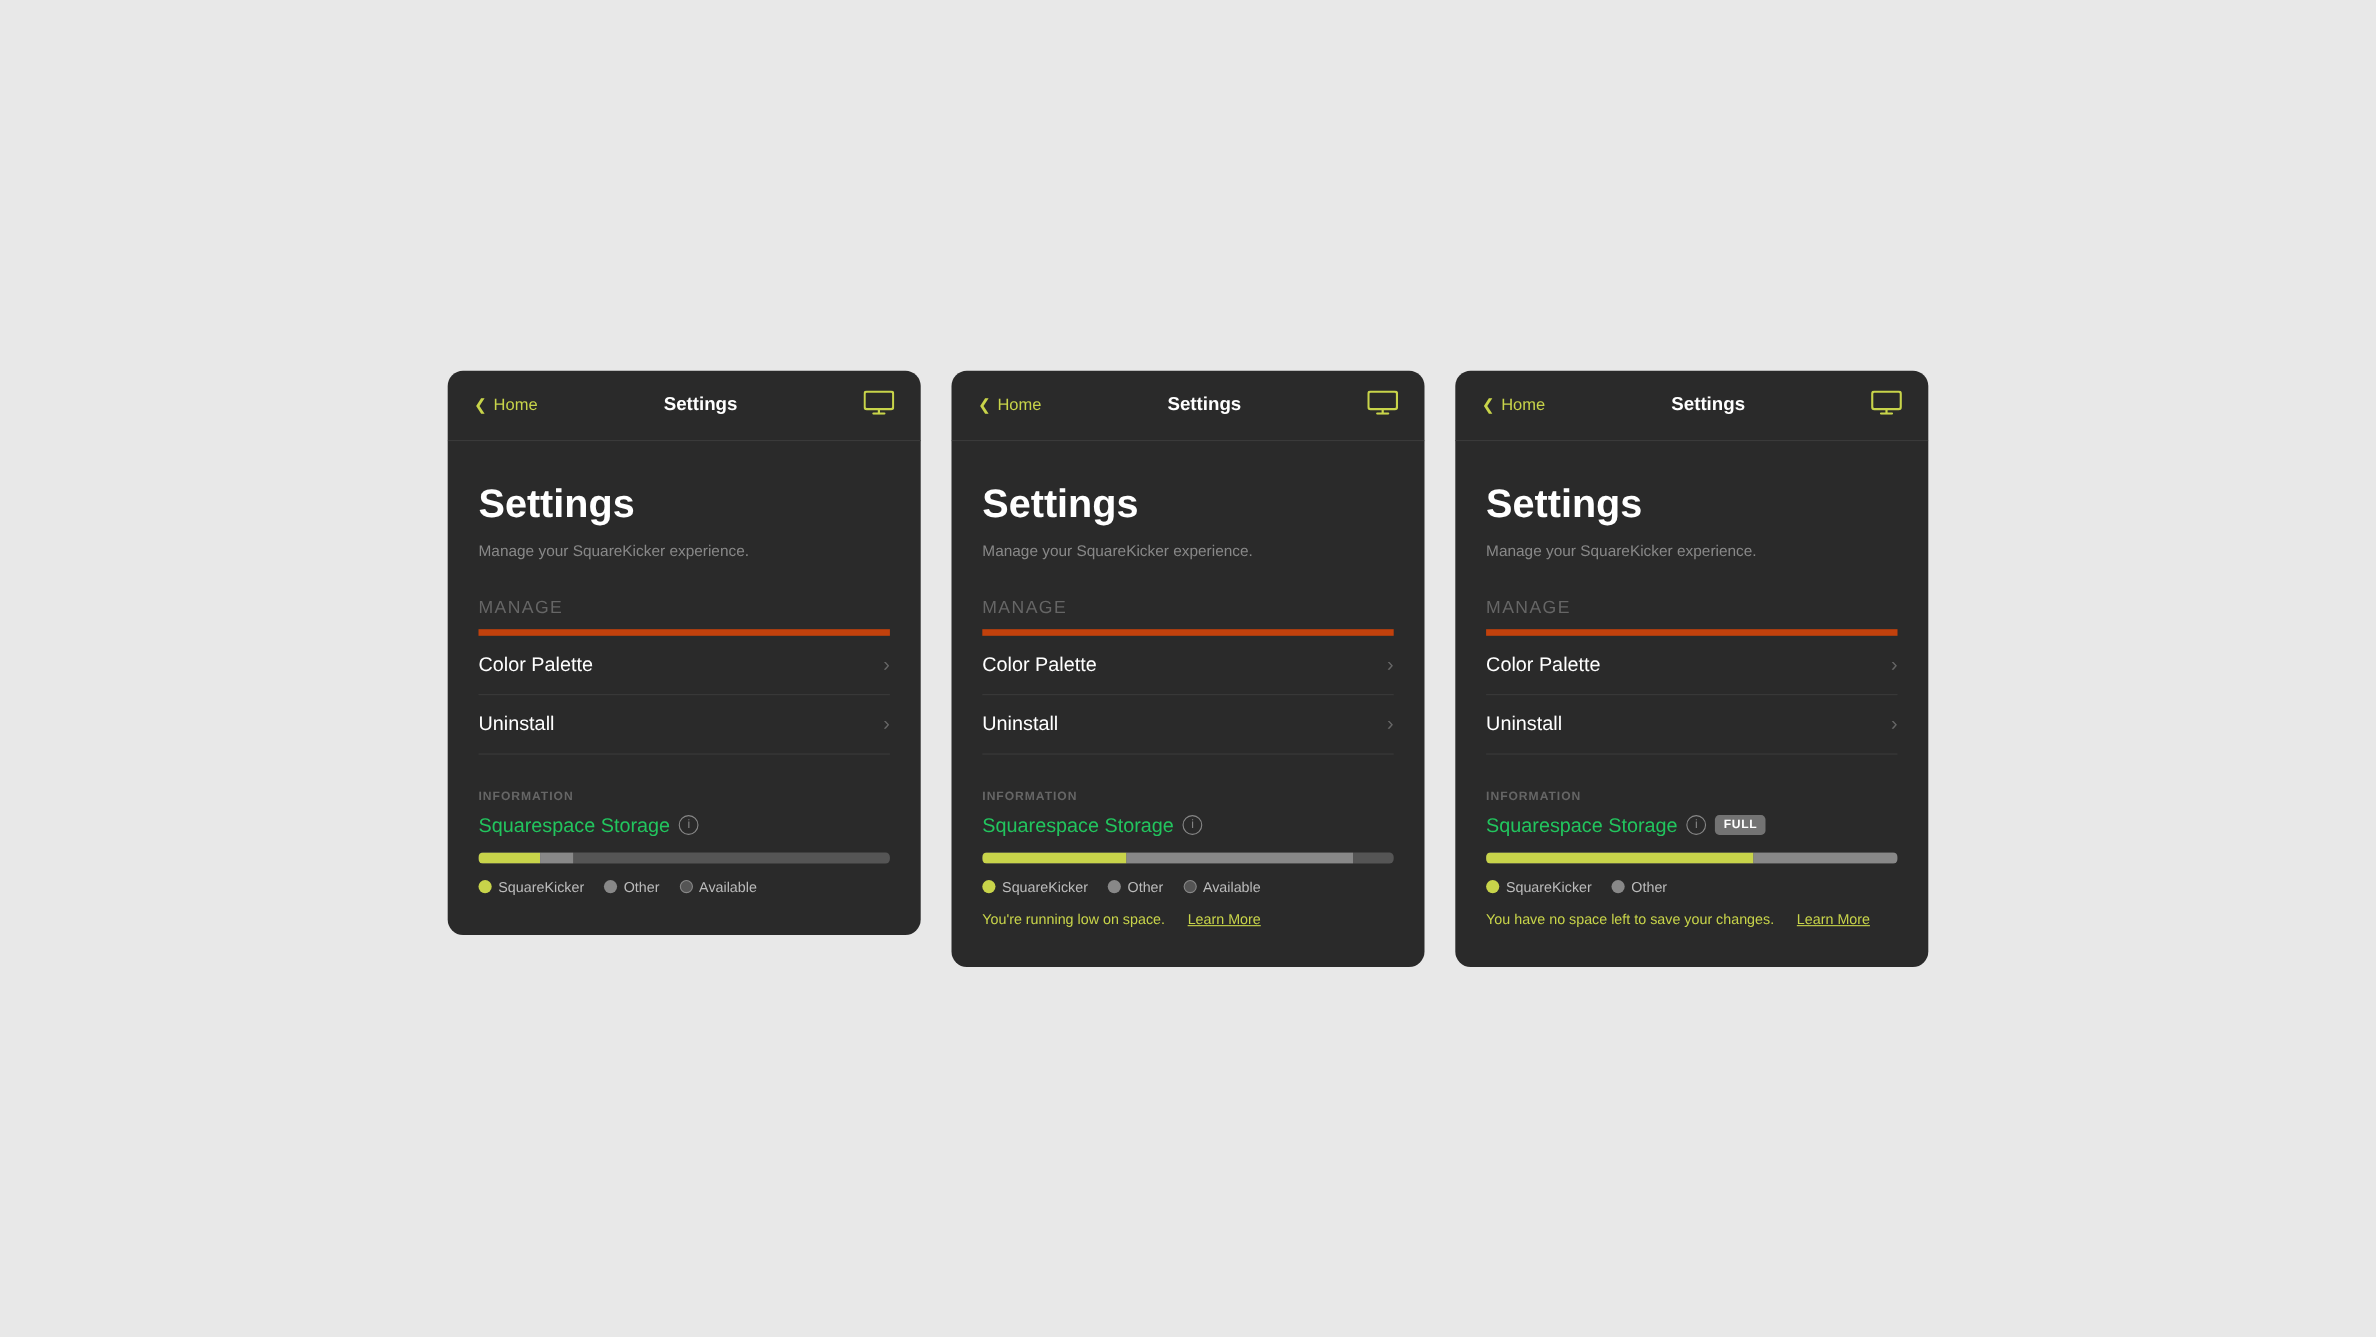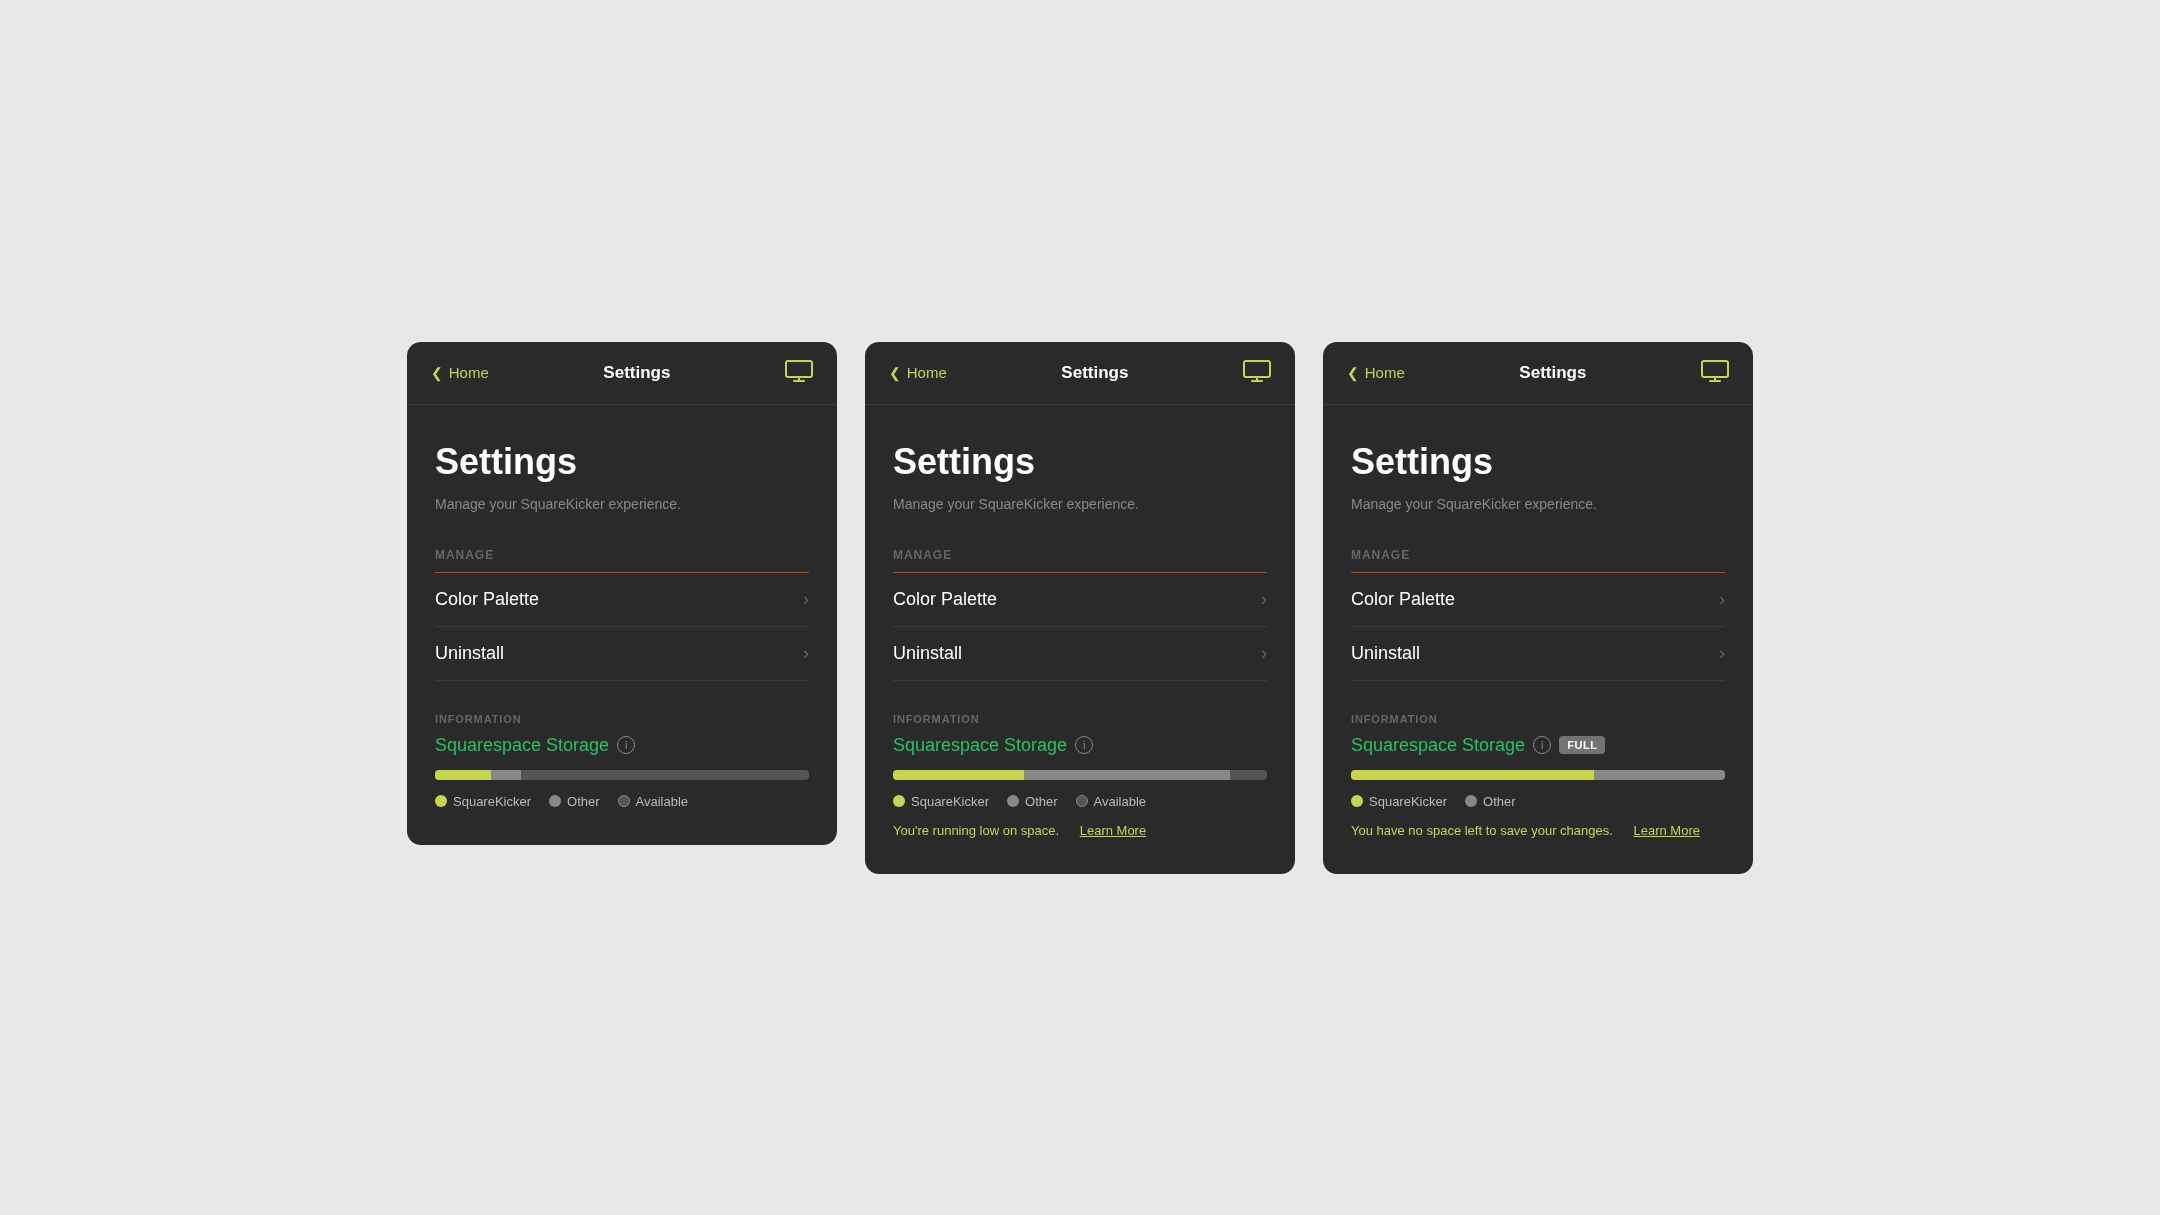--- a/index.html
+++ b/index.html
@@ -53,37 +53,37 @@
       color: #fff;
       margin-bottom: 8px;
     }
     .page-subtitle {
       font-size: 14px;
       color: #888;
       margin-bottom: 36px;
       margin-top: 13px;
     }
     .section-label {
-      font-size: 12px;
-      font-weight: 700;
+      font-size: 16px;
+      font-weight: 400;
       color: #666;
       letter-spacing: 0.08em;
       text-transform: uppercase;
       margin-bottom: 10px;
     }
     .menu-item {
       display: flex;
       align-items: center;
       justify-content: space-between;
       padding: 16px 0;
       border-bottom: 1px solid #3a3a3a;
       cursor: pointer;
     }
     .menu-item:first-of-type {
-      border-top: 1px solid #c2410c;
+      border-top: 6px solid #c2410c;
     }
     .menu-item-label {
       font-size: 18px;
       color: #fff;
     }
     .chevron {
       color: #666;
       font-size: 18px;
     }
     .info-section {

